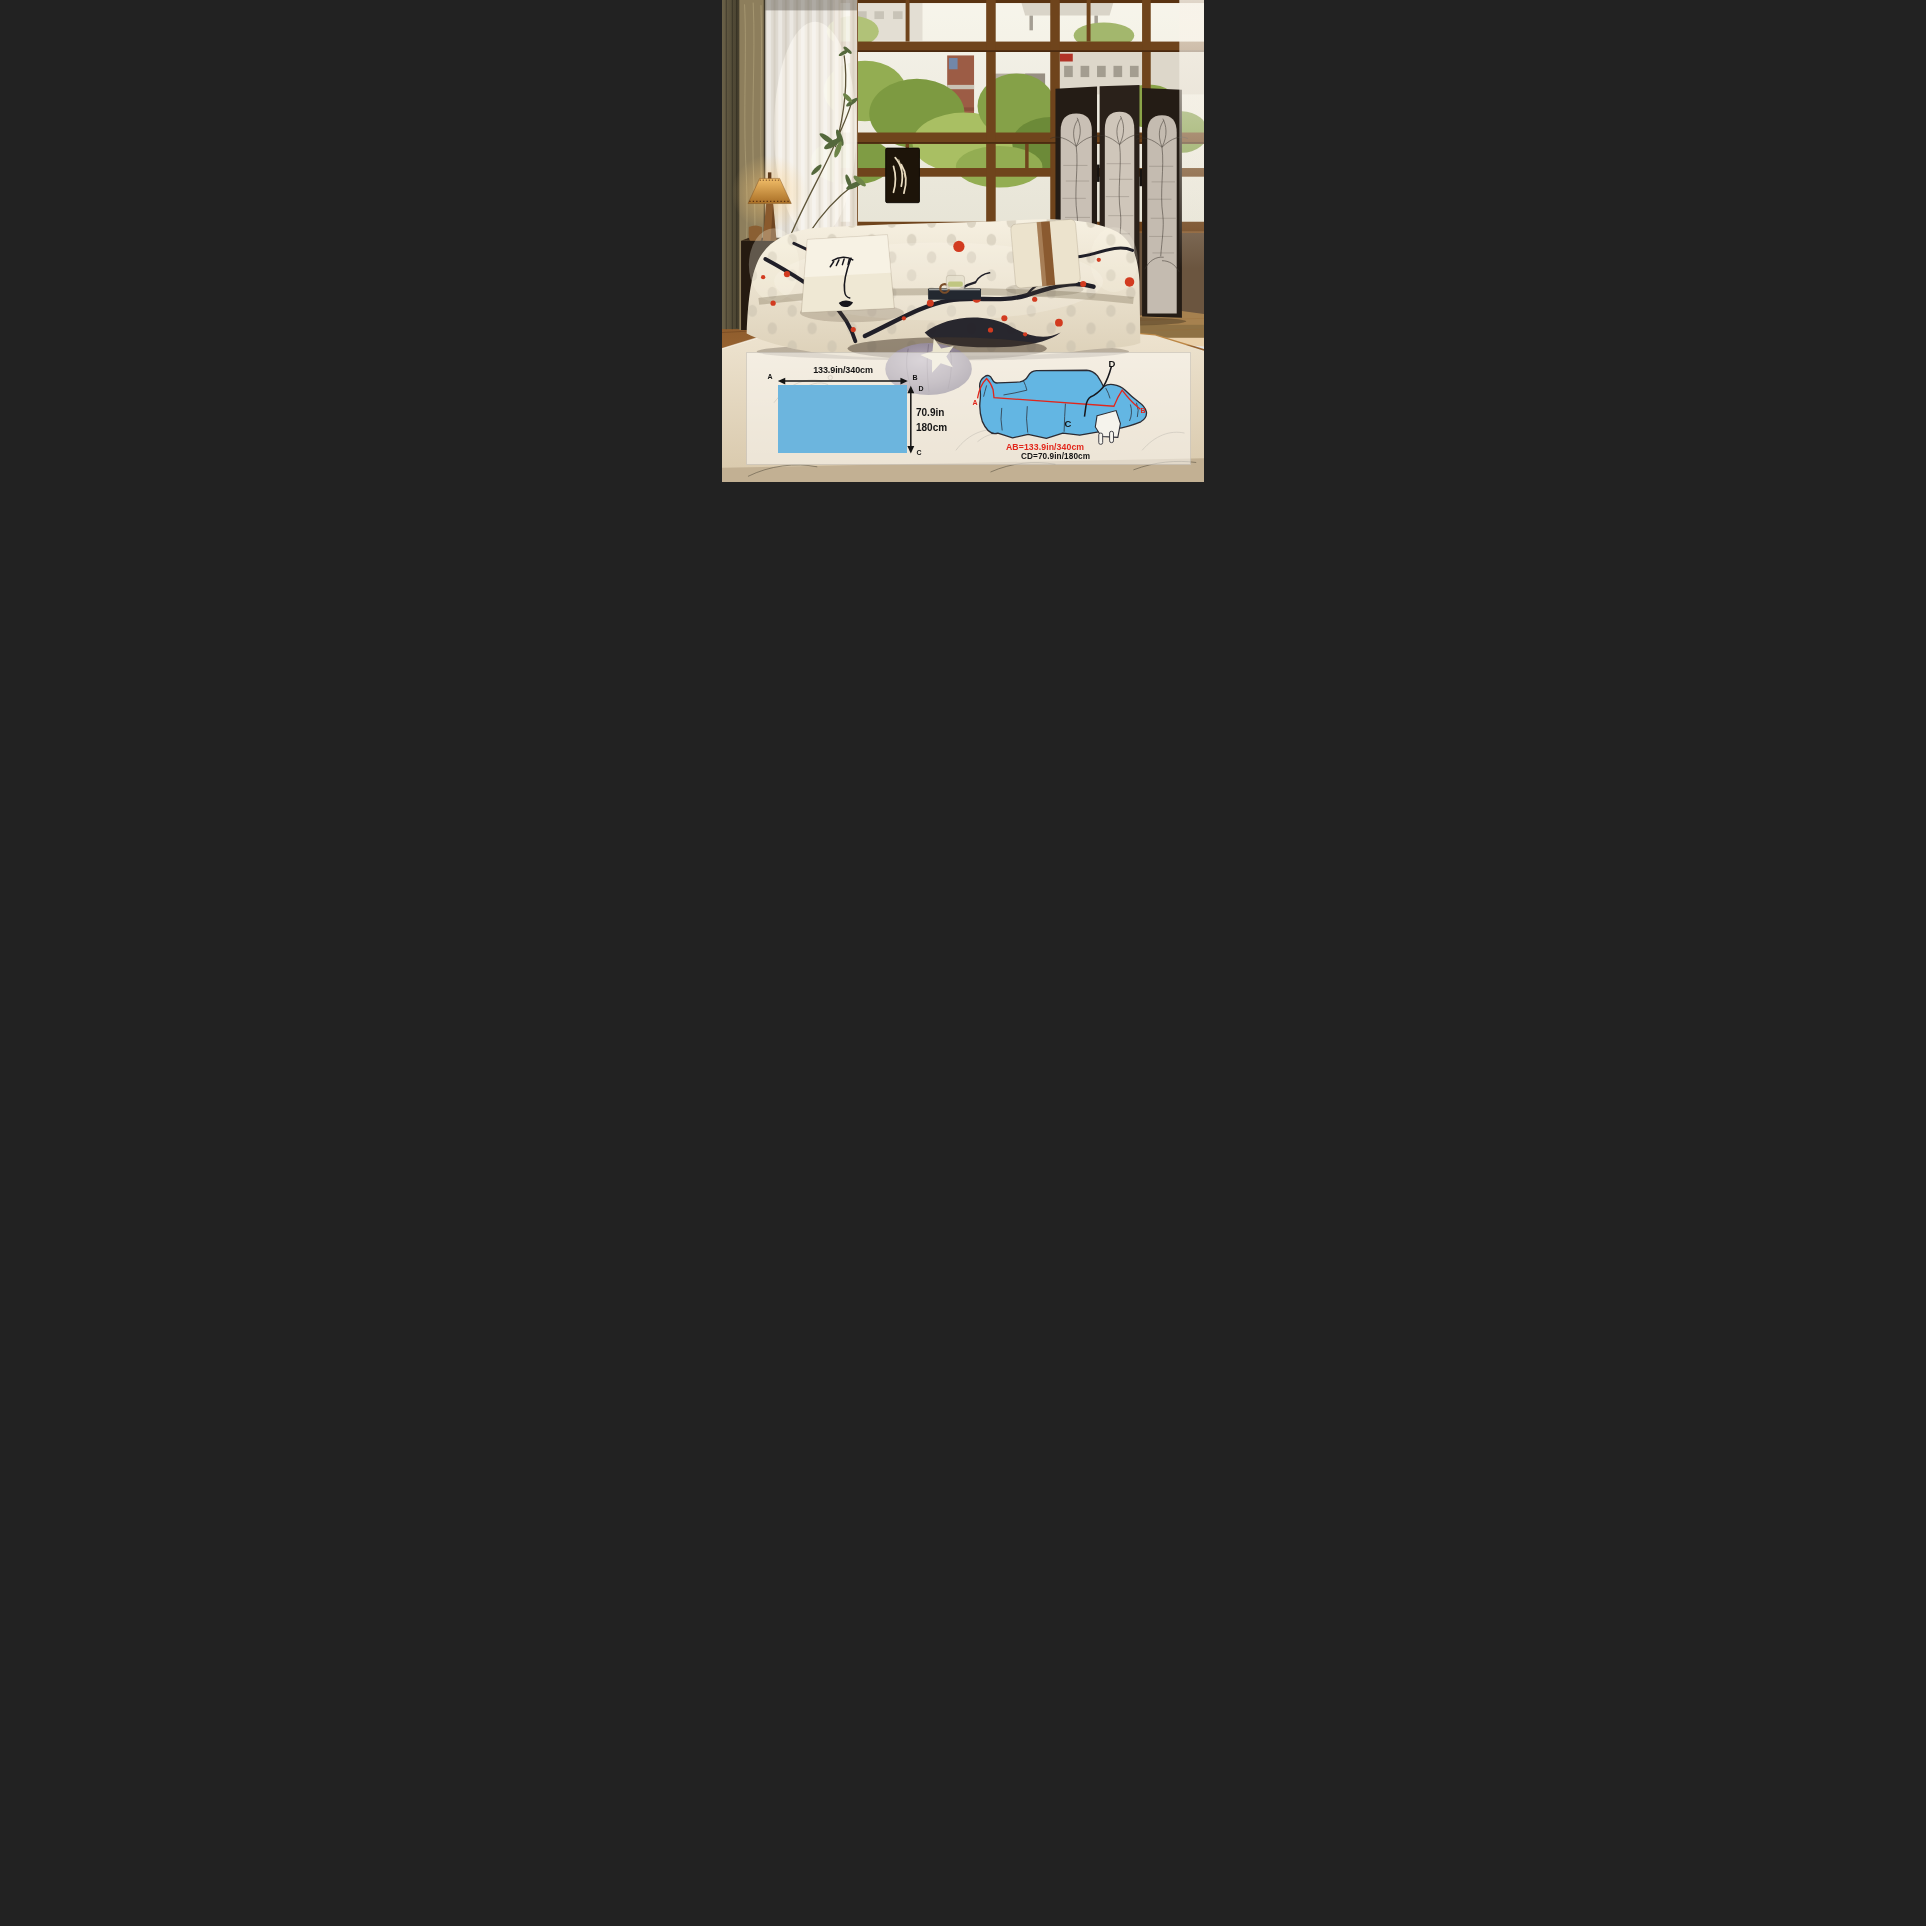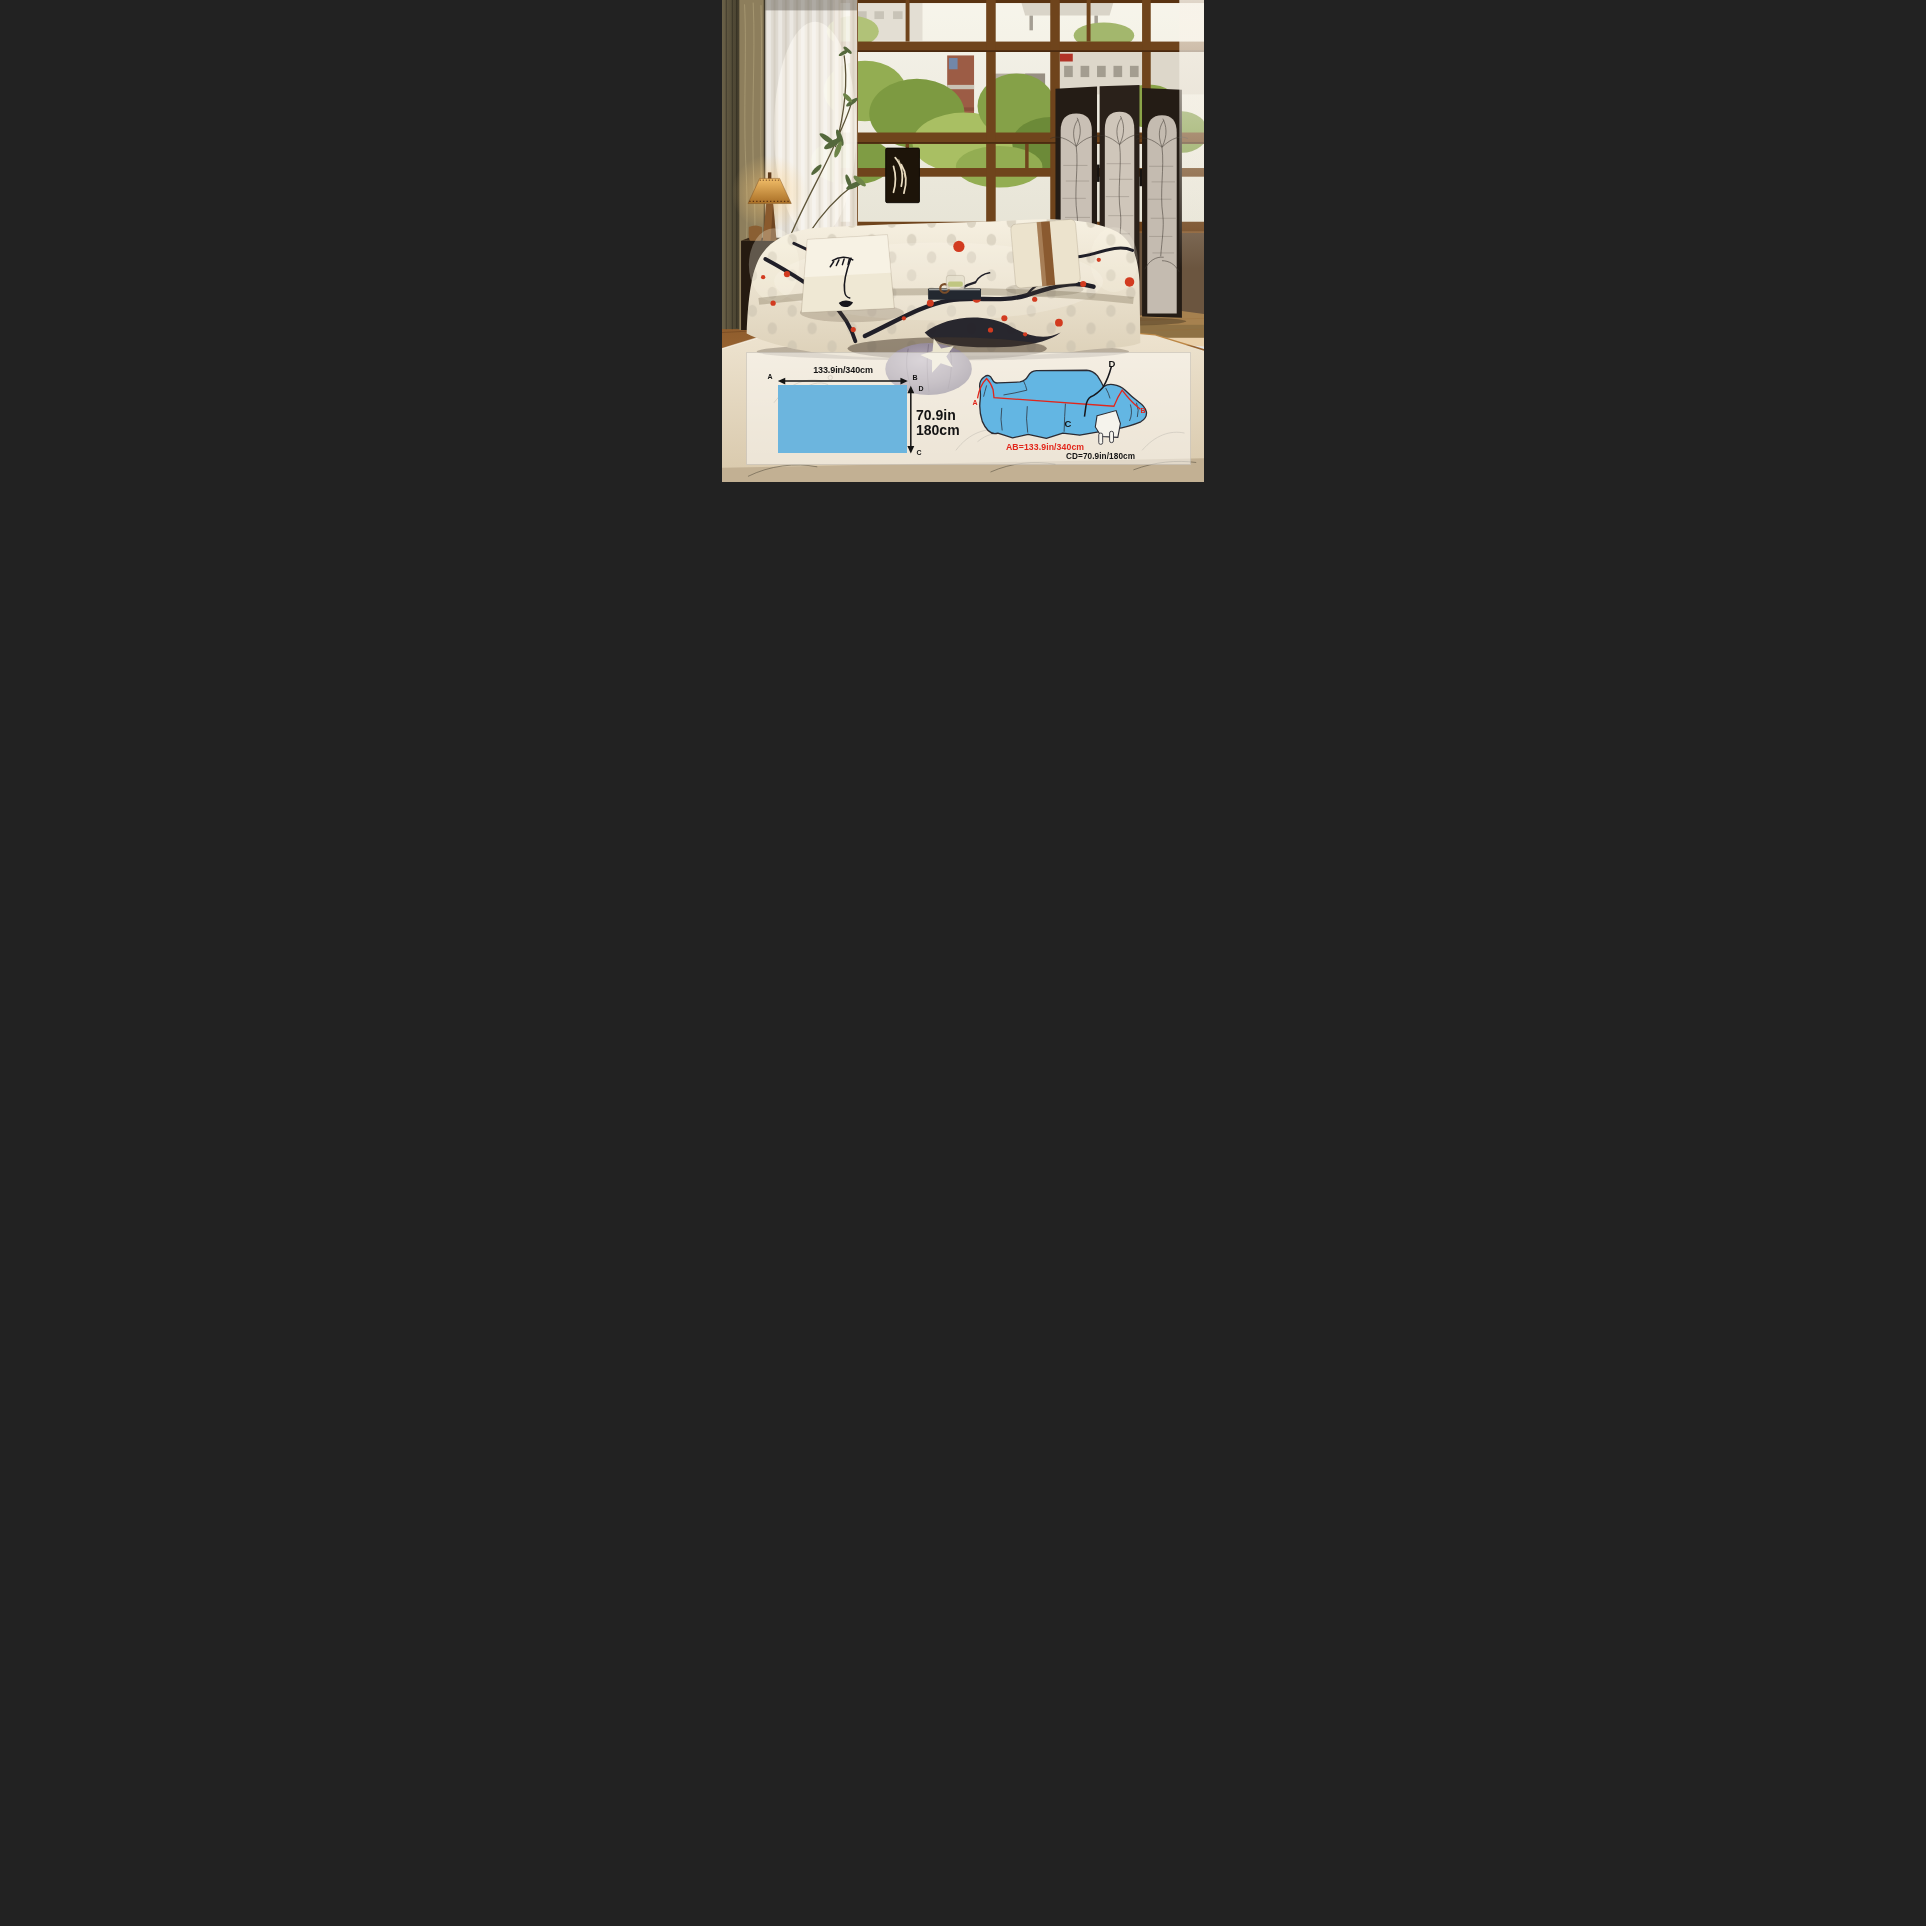--- a/index.html
+++ b/index.html
@@ -15,23 +15,23 @@
     background:var(--band-background, rgba(252,250,246,.55));
     border:0.4px solid rgba(110,100,85,.22);
     box-sizing:border-box;
   }
   .ovl{position:absolute;z-index:30;white-space:nowrap;}
   .ctr{transform:translate(-50%,-50%);}
   .lblK{font-weight:bold;font-size:7px;color:var(--measure-black,#141414);}
   .lblBig{font-weight:bold;font-size:9.5px;color:var(--measure-black,#141414);}
   .lblRed{font-weight:bold;font-size:7px;color:var(--measure-red,#E2261B);}
   .dim{font-weight:bold;font-size:9px;color:var(--measure-black,#141414);letter-spacing:-0.1px;}
-  .dimSide{font-weight:bold;font-size:14px;color:var(--measure-black,#141414);}
+  .dimSide{font-weight:bold;font-size:10px;color:var(--measure-black,#141414);}
   .eqRed{font-weight:bold;font-size:8.7px;color:var(--measure-red,#E2261B);letter-spacing:0.1px;}
-  .eqBlk{font-weight:bold;font-size:8.2px;color:var(--measure-black,#141414);letter-spacing:0.1px;margin-left:45px;}
+  .eqBlk{font-weight:bold;font-size:8.2px;color:var(--measure-black,#141414);letter-spacing:0.1px;}
   .sheet{
     position:absolute;left:56px;top:385px;width:129px;height:68px;
     background:var(--sheet-fill,#6CB5DE);z-index:25;
   }
   .gfx{position:absolute;inset:0;z-index:28;pointer-events:none;}
 </style>
 </head>
 <body>
 
 <div class="canvas">

